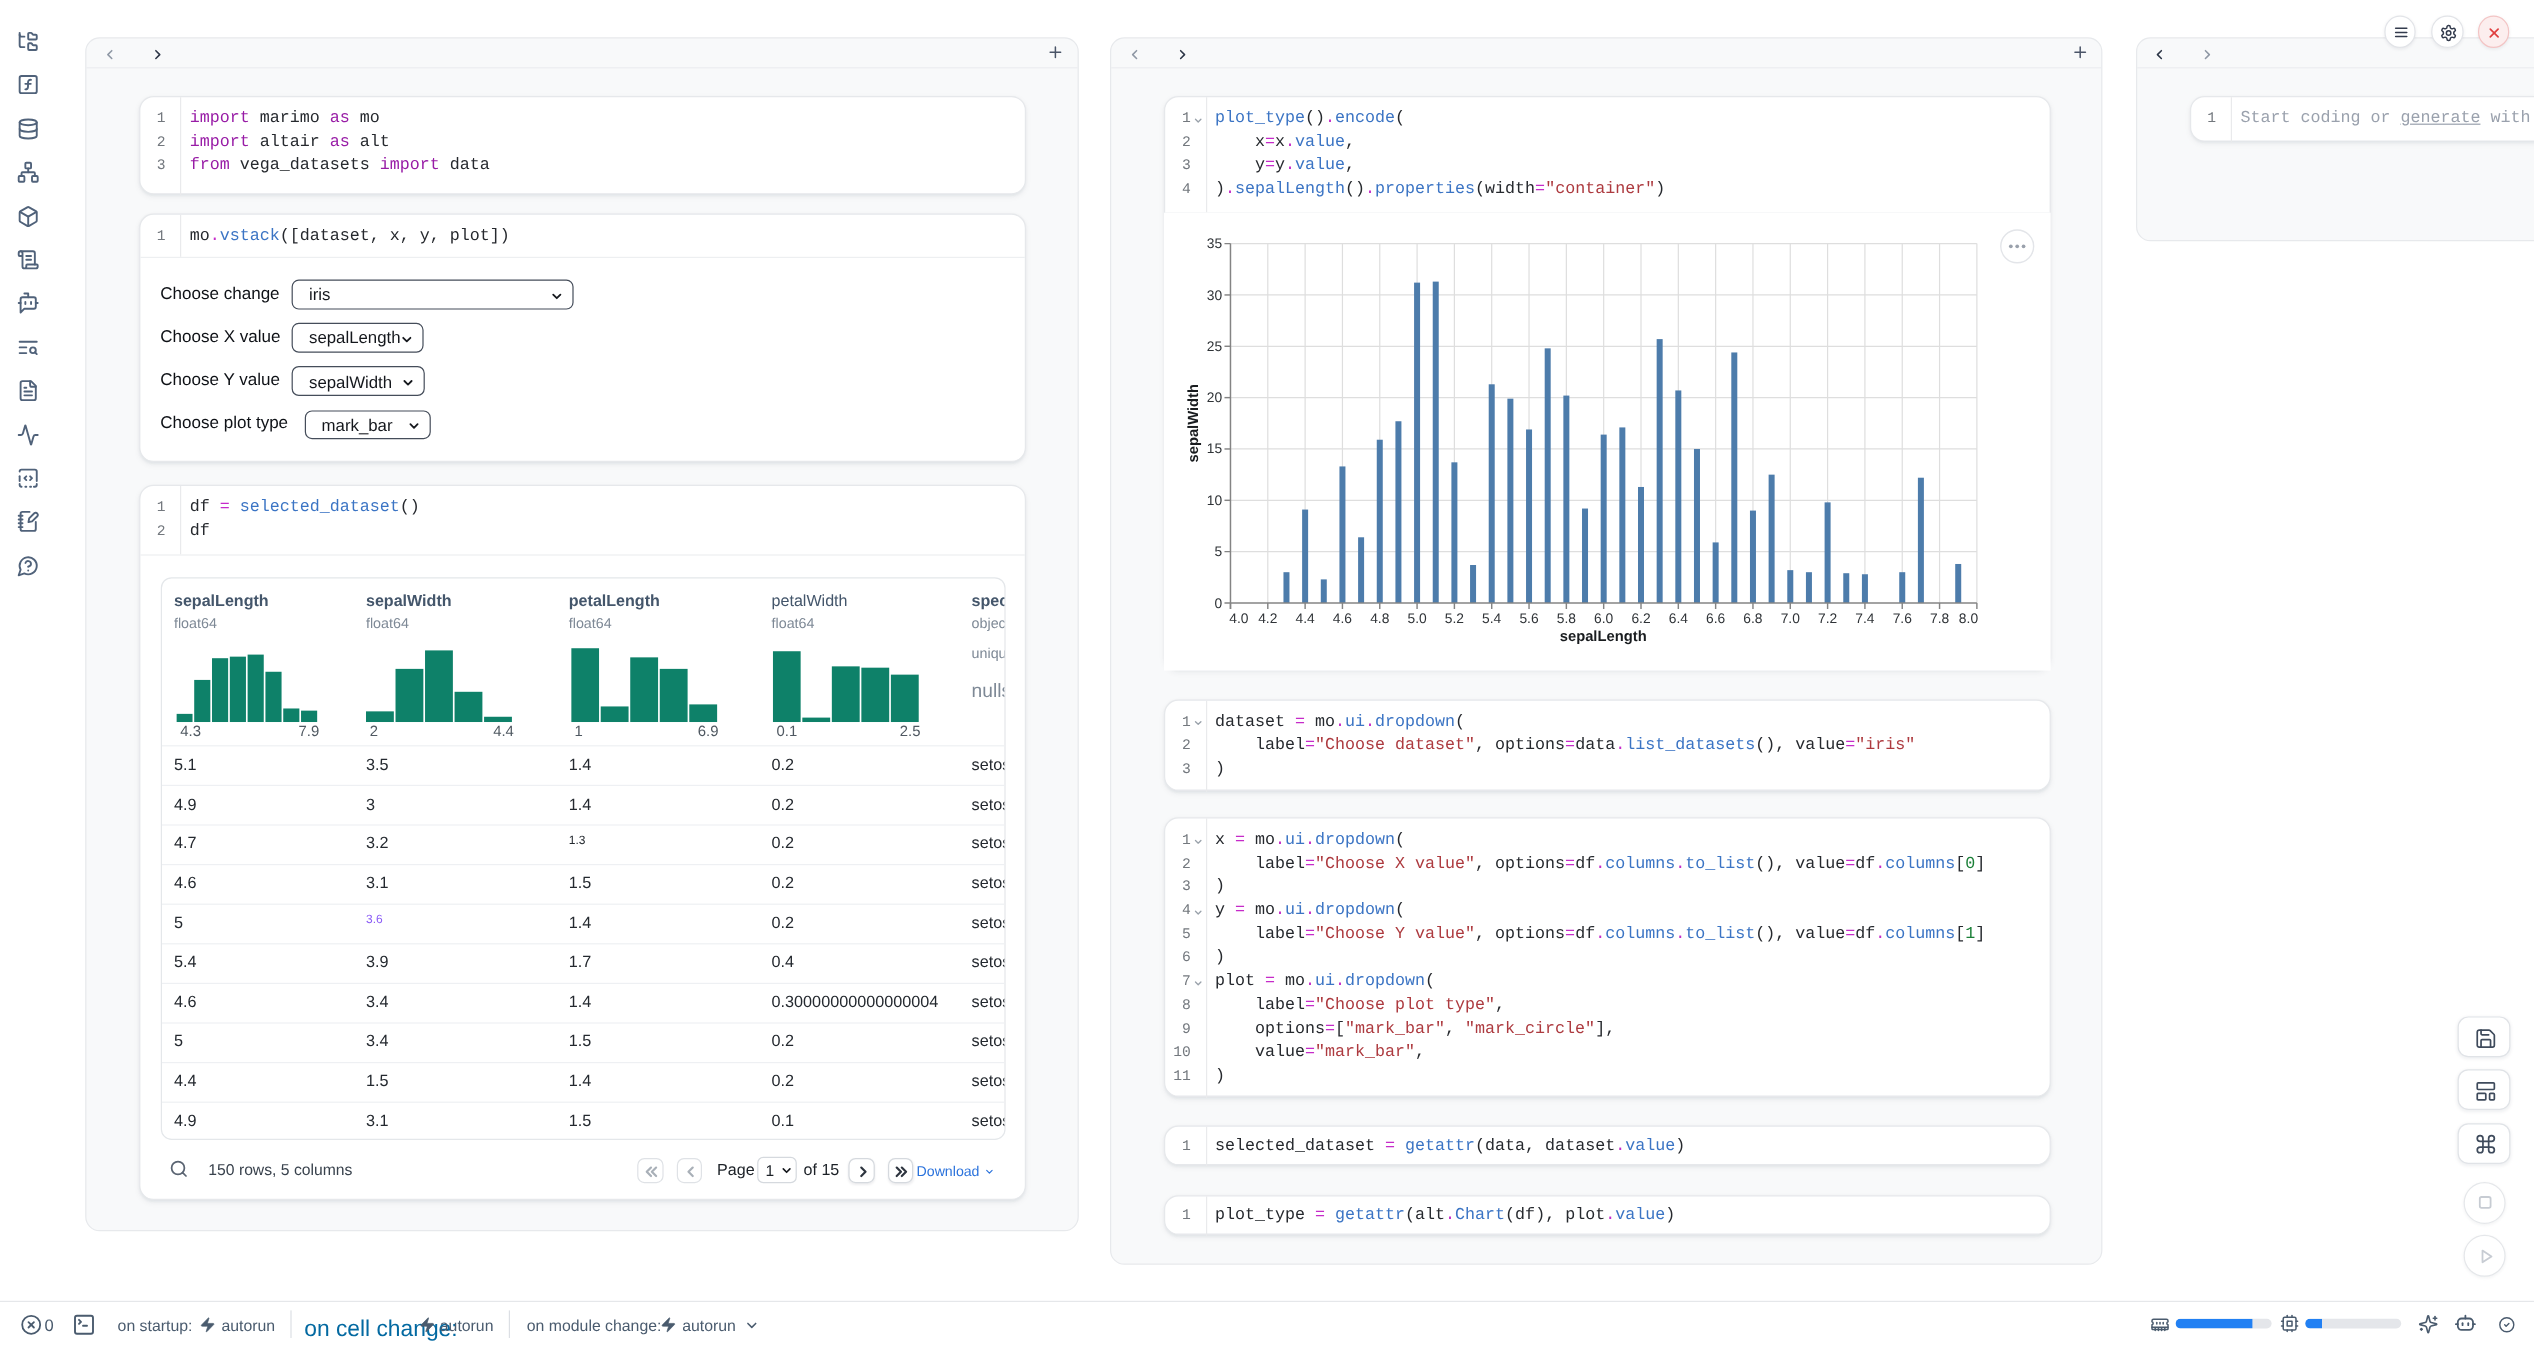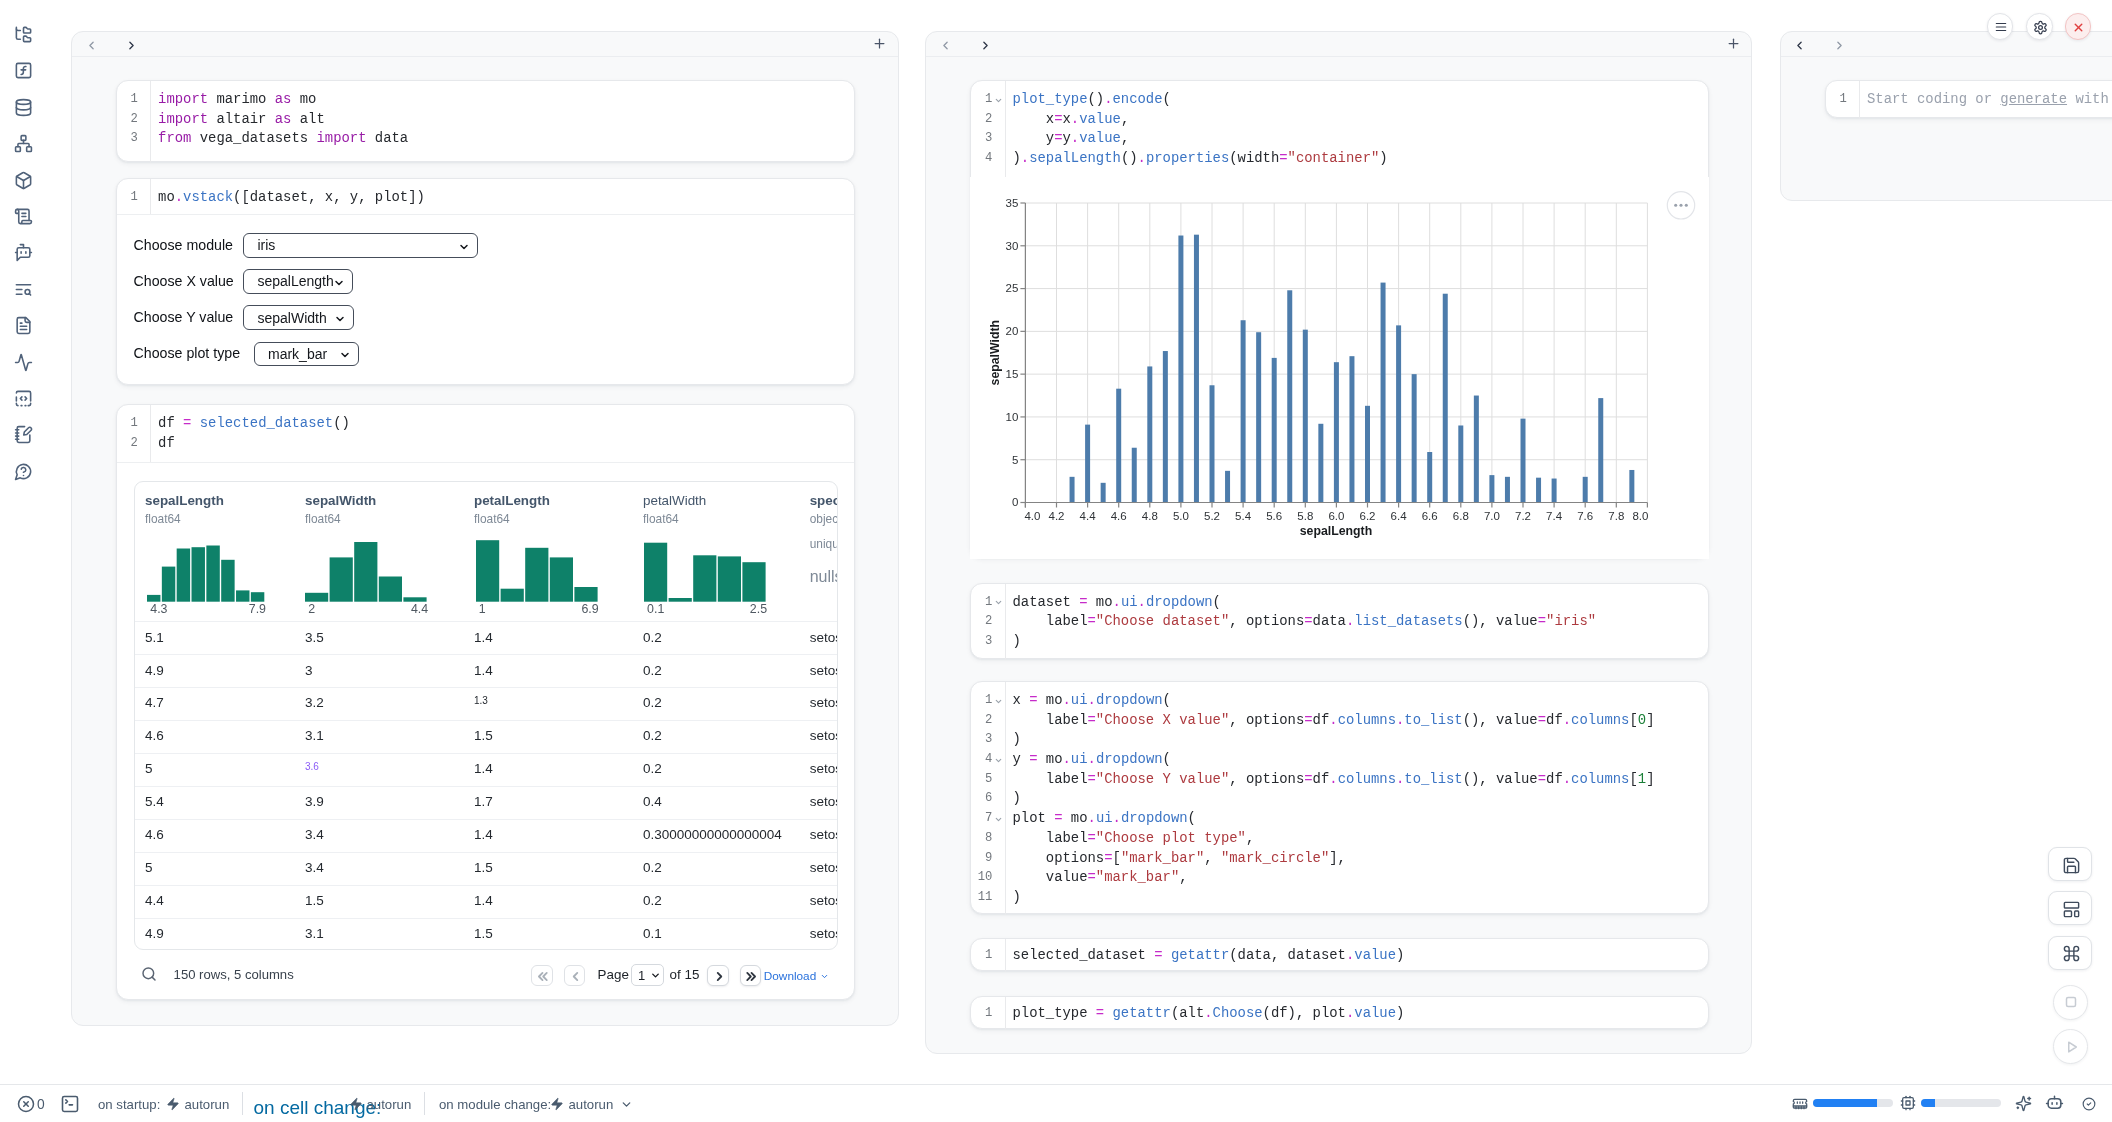--- a/index.html
+++ b/index.html
@@ -148,21 +148,21 @@
       <div class="cl"><span class="ln">2</span><span class="lc"><span class="k">import</span> altair <span class="k">as</span> alt</span></div>
       <div class="cl"><span class="ln">3</span><span class="lc"><span class="k">from</span> vega_datasets <span class="k">import</span> data</span></div>
     </div>
   </div>
 <div class="cell" style="left:115.6px;top:177.5px;width:739px;height:207.1px">
     <div class="gut" style="height:35.7px"></div>
     <div class="codearea" style="padding-top:9px">
       <div class="cl"><span class="ln">1</span><span class="lc">mo<span class="o">.</span><span class="f">vstack</span>([dataset, x, y, plot])</span></div>
     </div>
     <div class="divid" style="top:35.7px"></div>
-    <div class="lbl" style="left:17px;top:58.0px">Choose module</div>
+    <div class="lbl" style="left:17px;top:58.0px">Choose change</div>
     <div class="sel" style="left:126.9px;top:54.5px;width:235.0px;height:24.6px">
       <span class="seltxt">iris</span>
       <svg class="abs" style="right:7px;top:6.5px" width="12" height="12" viewBox="0 0 24 24" fill="none" stroke="#16191e" stroke-width="3" stroke-linecap="round" stroke-linejoin="round">
         <polyline points="6 9 12 15 18 9"></polyline>
       </svg>
     </div>
     <div class="lbl" style="left:17px;top:94.2px">Choose X value</div>
     <div class="sel" style="left:126.9px;top:90.7px;width:110.0px;height:24.6px">
       <span class="seltxt">sepalLength</span>
       <svg class="abs" style="right:7px;top:6.5px" width="12" height="12" viewBox="0 0 24 24" fill="none" stroke="#16191e" stroke-width="3" stroke-linecap="round" stroke-linejoin="round">
@@ -535,21 +535,21 @@
   </div>
 <div class="cell" style="left:970px;top:938px;width:739px;height:32.7px">
     <div class="gut" style="height:32.7px"></div>
     <div class="codearea" style="padding-top:6.5px">
       <div class="cl"><span class="ln">1</span><span class="lc">selected_dataset <span class="o">=</span> <span class="f">getattr</span>(data, dataset<span class="o">.</span><span class="f">value</span>)</span></div>
     </div>
   </div>
 <div class="cell" style="left:970px;top:996px;width:739px;height:32.7px">
     <div class="gut" style="height:32.7px"></div>
     <div class="codearea" style="padding-top:6.5px">
-      <div class="cl"><span class="ln">1</span><span class="lc">plot_type <span class="o">=</span> <span class="f">getattr</span>(alt<span class="o">.</span><span class="f">Choose</span>(df), plot<span class="o">.</span><span class="f">value</span>)</span></div>
+      <div class="cl"><span class="ln">1</span><span class="lc">plot_type <span class="o">=</span> <span class="f">getattr</span>(alt<span class="o">.</span><span class="f">Chart</span>(df), plot<span class="o">.</span><span class="f">value</span>)</span></div>
     </div>
   </div>
 <div class="cell" style="left:1824.5px;top:80px;width:300px;height:37.6px">
     <div class="gut" style="height:37.6px"></div>
     <div class="codearea" style="padding-top:9px">
       <div class="cl"><span class="ln">1</span><span class="lc ph">Start coding or <u>generate</u> with AI</span></div>
     </div>
   </div>
 <div class="abs" style="left:1986.8px;top:13.3px;width:26.4px;height:26.4px;border-radius:50%;background:#fff;border:1px solid #e2e4e8;box-shadow:0 1px 3px rgba(20,30,50,.08)">
     <svg class="abs" style="left:6.2px;top:6.2px" width="14" height="14" viewBox="0 0 24 24" fill="none" stroke="#333b4d" stroke-width="2.1" stroke-linecap="round" stroke-linejoin="round">

